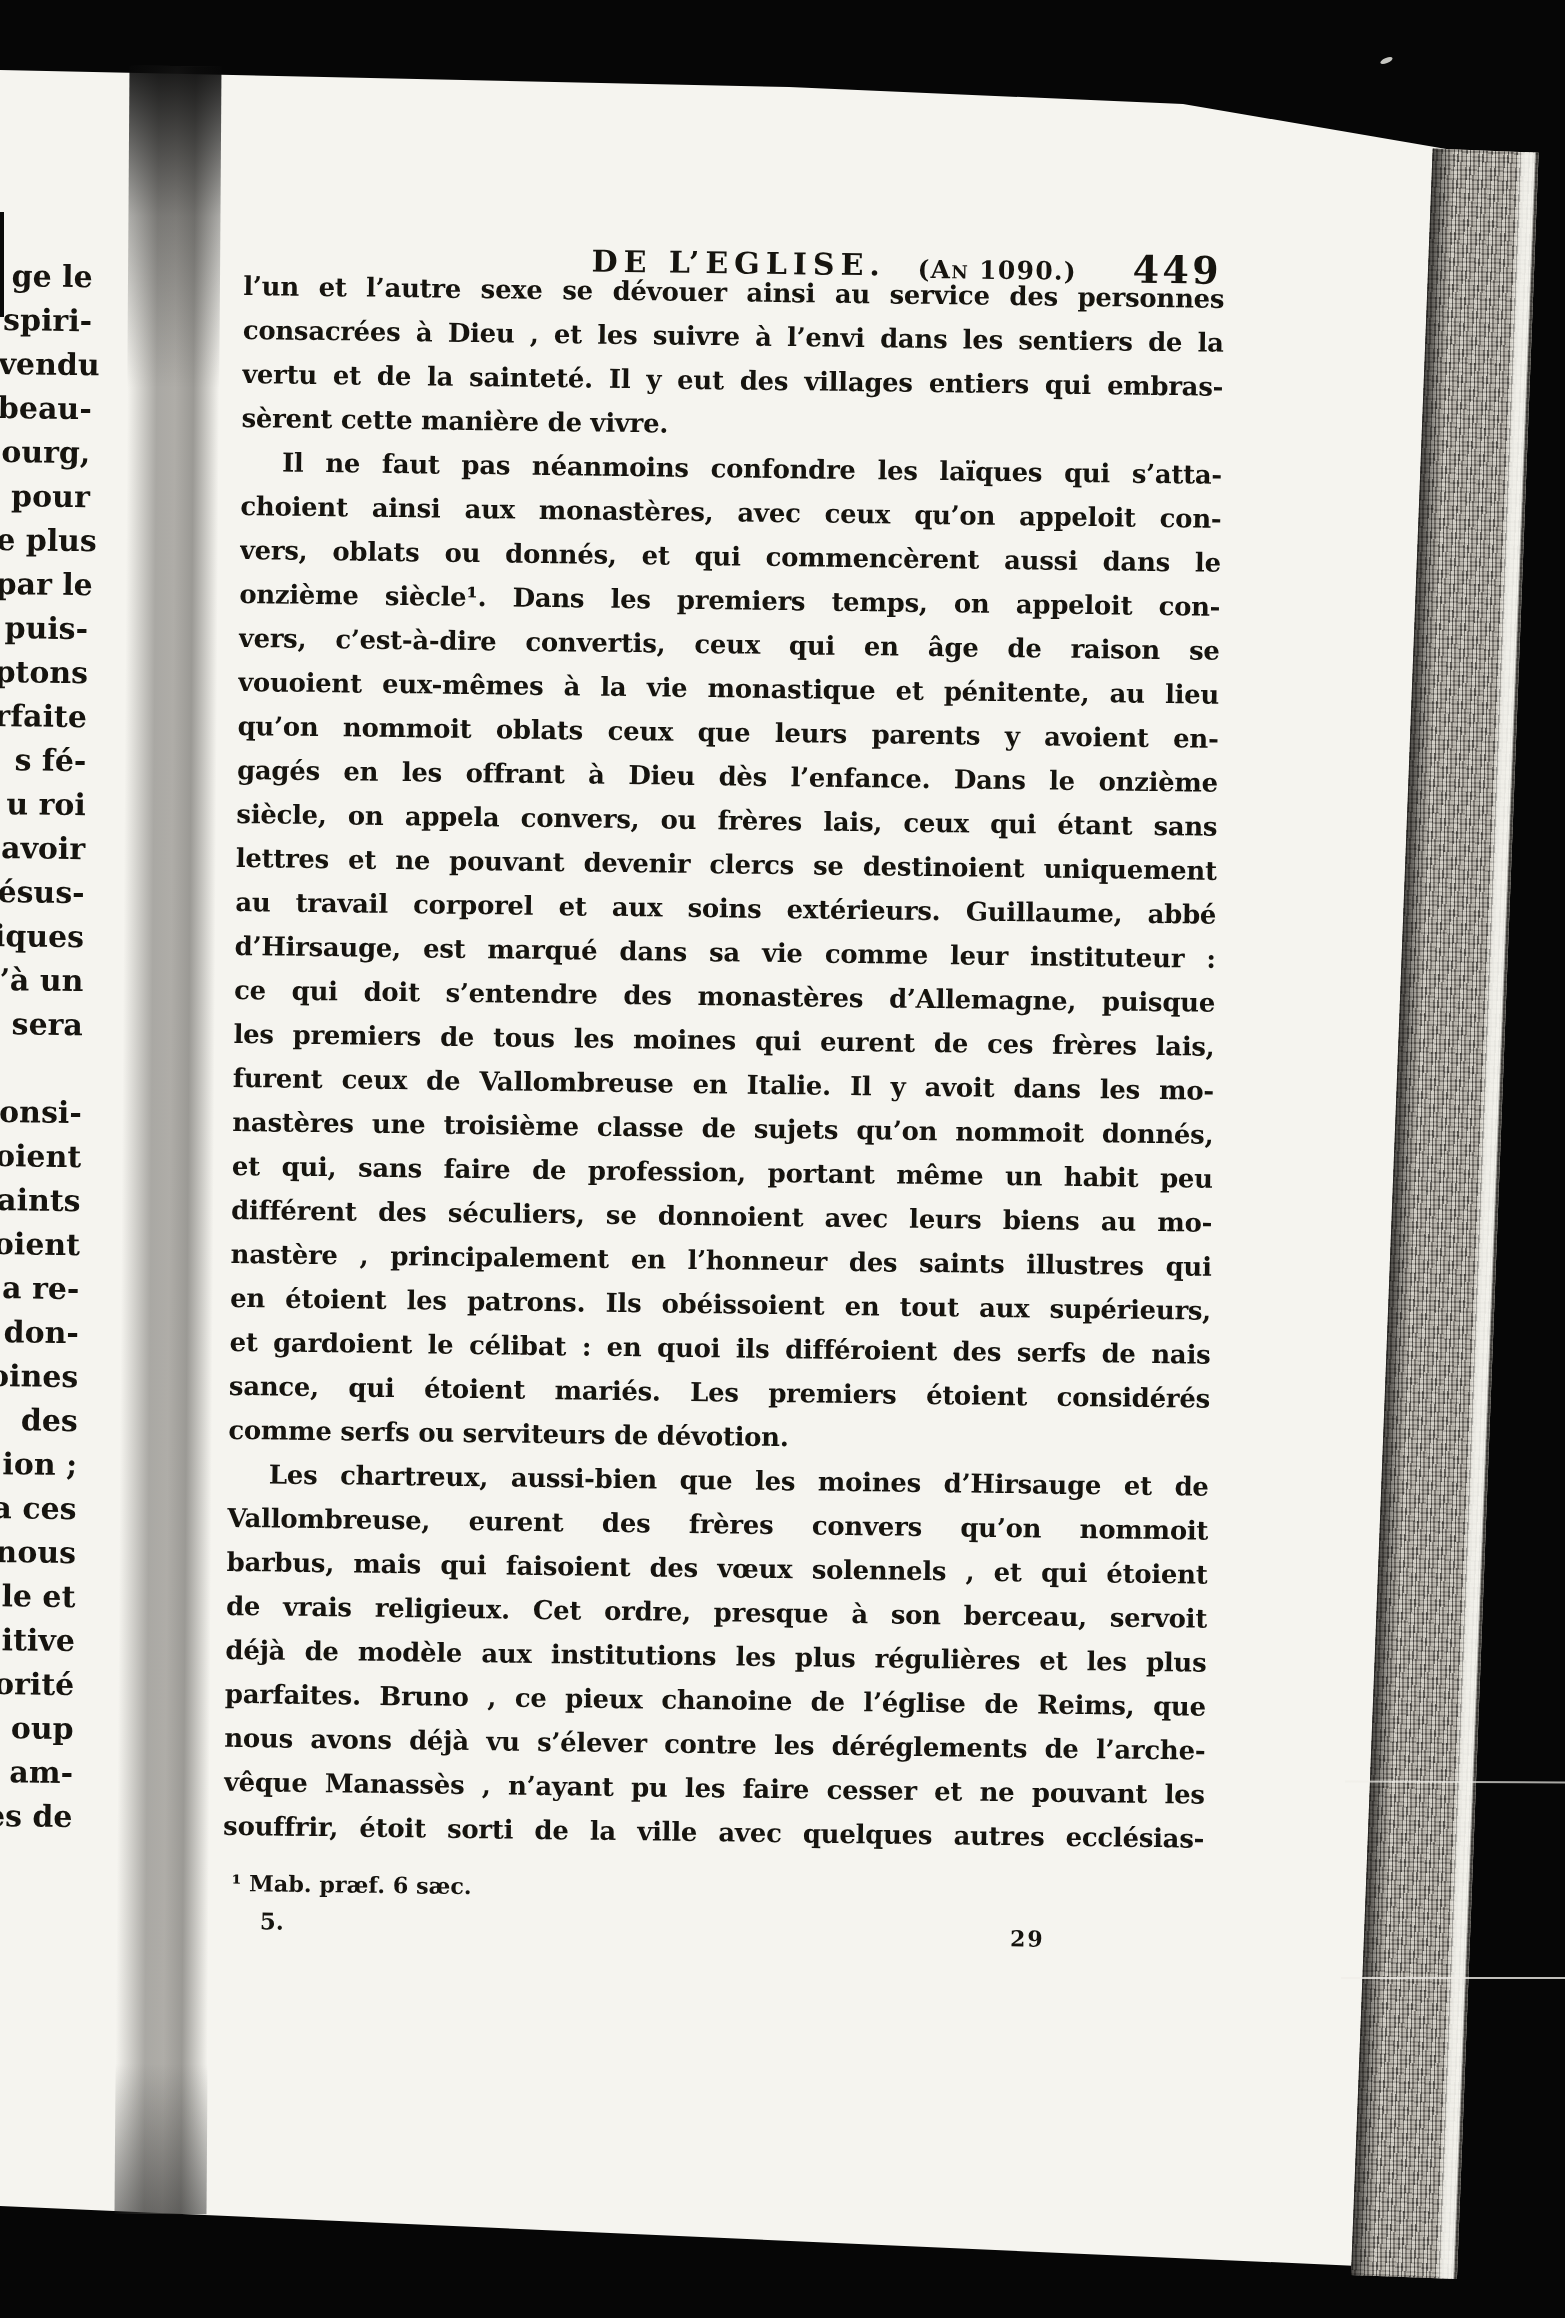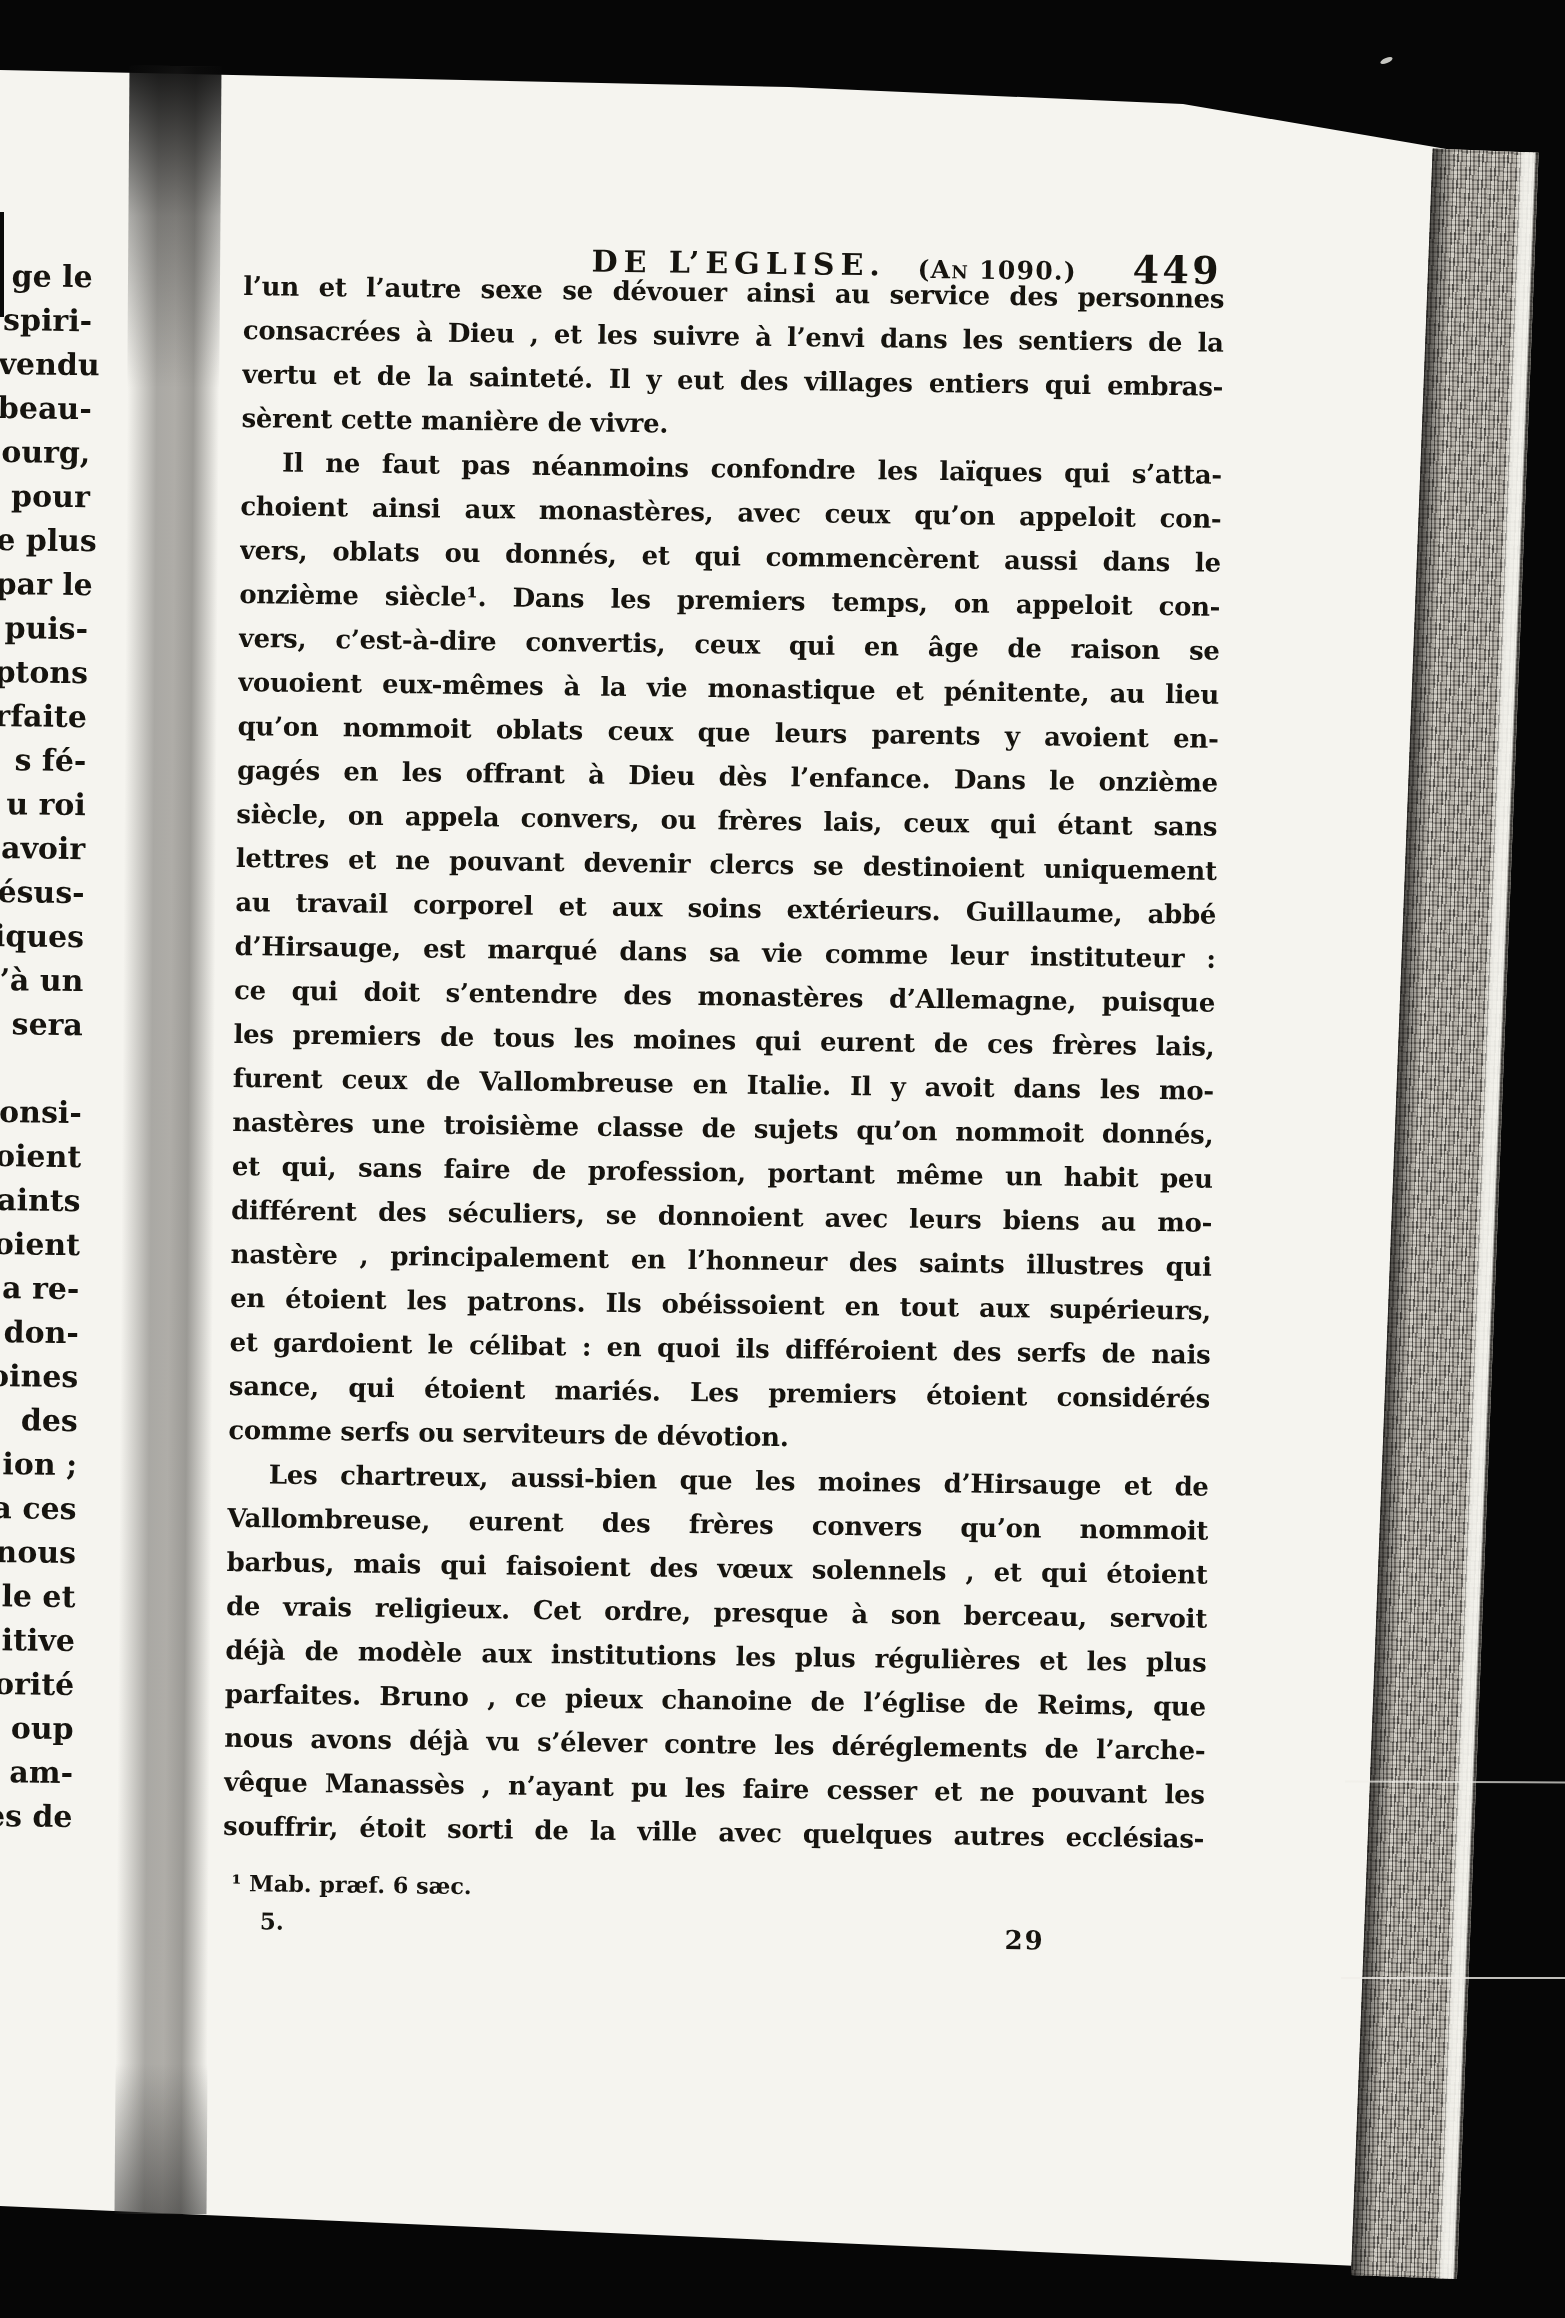--- a/index.html
+++ b/index.html
@@ -61,21 +61,21 @@
   }
   .body-text{position:absolute;left:0;top:29px;width:100%;}
   .bline{
     height:44px;line-height:44px;font-size:26px;letter-spacing:-0.3px;
     text-align:justify;text-align-last:justify;overflow:hidden;
   }
   .bline.pend{text-align-last:left;}
   .bline.pind{padding-left:41px;}
   .footnote{position:absolute;left:9.2px;top:1635px;font-size:22.3px;white-space:nowrap;}
   .signature{position:absolute;left:38px;top:1672px;font-size:23px;}
-  .sheetnum{position:absolute;right:158px;top:1680px;font-size:26px;letter-spacing:2px;}
+  .sheetnum{position:absolute;right:158px;top:1680px;font-size:22px;letter-spacing:2px;}
   
   .fragments{
     position:absolute;left:0;top:254px;width:93px;
     transform:rotate(0.75deg);transform-origin:0 0;
     color:#16140f;font-weight:700;text-align:right;
   }
   .fline{height:44px;line-height:44px;font-size:30px;overflow:visible;white-space:nowrap;}
   
   .sliver{position:absolute;left:0;top:212px;width:4px;height:105px;background:#0a0a0a;}
   .scratch1{position:absolute;left:1345px;top:1781px;width:221px;height:2px;background:rgba(240,238,232,.7);transform:rotate(.2deg);}

